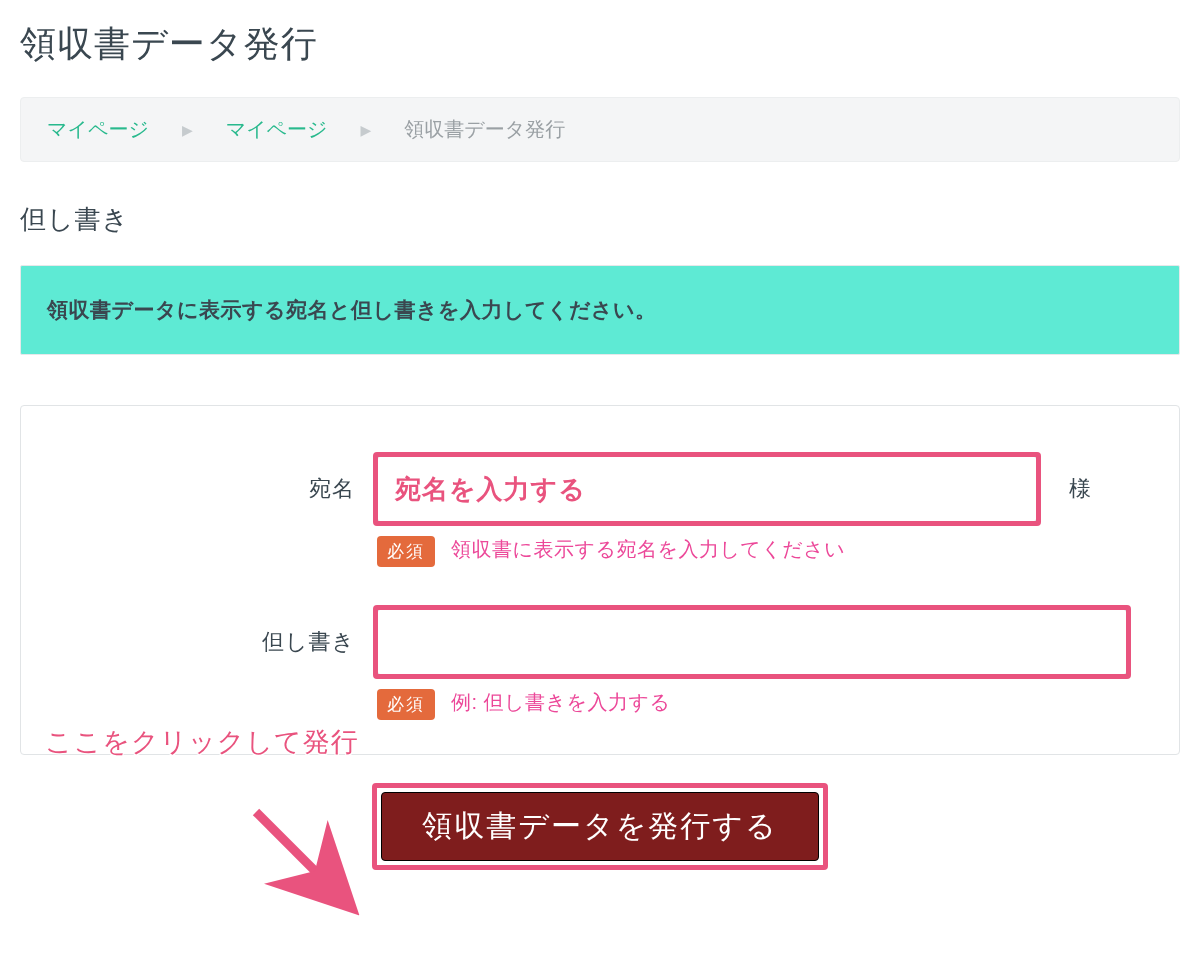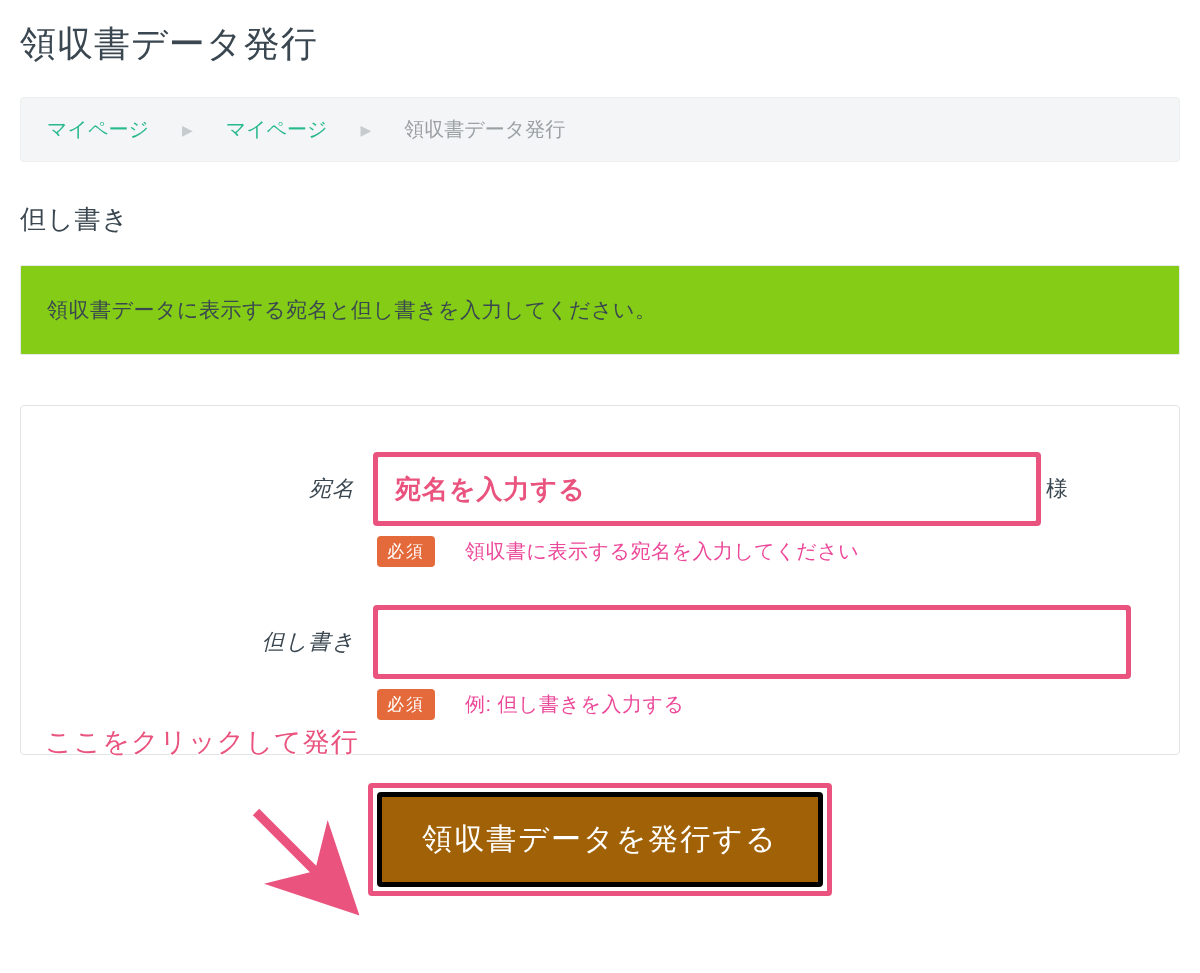--- a/index.html
+++ b/index.html
@@ -32,55 +32,55 @@
     .breadcrumb .sep { color: #c6cbce; font-size: 14px; }
     .breadcrumb .current { color: #9aa0a4; }
     .section-title {
       font-size: 26px;
       font-weight: 400;
       color: #3a4750;
       margin-bottom: 28px;
       letter-spacing: 1px;
     }
     .info-box {
-      background: #84cc16;
+      background: #5eead4;
       border: 1px solid #e6e8ea;
       border-radius: 2px;
       padding: 30px 26px;
       font-size: 21px;
       color: #3a4750;
       margin-bottom: 50px;
       letter-spacing: 0.5px;
+      font-weight: bold;
     }
     .form-card {
       border: 1px solid #e1e4e6;
       border-radius: 4px;
       padding: 50px 46px 34px 46px;
       position: relative;
       margin-bottom: 16px;
     }
     .form-row {
       display: flex;
       align-items: center;
       margin-bottom: 10px;
     }
     .form-label {
       width: 310px;
       text-align: right;
       font-size: 22px;
       color: #3a4750;
       padding-right: 22px;
       letter-spacing: 1px;
-      font-style: italic;
     }
     .input-wrap {
       flex: 1;
       display: flex;
       align-items: center;
-      gap: 9px;
+      gap: 32px;
     }
     .annotated-input {
       position: relative;
       flex: 0 0 auto;
     }
     .annotated-input.name-w { width: 660px; }
     .annotated-input.memo-w { width: 750px; }
     .text-input {
       width: 100%;
       height: 66px;
@@ -112,23 +112,22 @@
          1px -1px 0 #fff,
         -1px  1px 0 #fff,
          1px  1px 0 #fff;
     }
     .suffix {
       font-size: 22px;
       color: #3a4750;
     }
     .help-row {
       display: flex;
-      align-items: center;
       margin-left: 310px;
-      gap: 30px;
+      gap: 16px;
       margin-bottom: 42px;
       margin-top: 14px;
     }
     .help-row.last { margin-bottom: 0; }
     .required-badge {
       background: #e46a3c;
       color: #fff;
       font-size: 17px;
       padding: 4px 10px;
       border-radius: 4px;
@@ -165,26 +164,26 @@
       margin-top: 28px;
       position: relative;
     }
     .submit-frame {
       border: 5px solid #e9537e;
       border-radius: 4px;
       padding: 4px;
       display: inline-block;
     }
     .submit-btn {
-      background: #a16207;
-      border: 5px solid #000000;
+      background: #7f1d1d;
+      border: 1px solid #000000;
       color: #ffffff;
       font-size: 30px;
       letter-spacing: 2px;
-      padding: 22px 40px;
+      padding: 13px 40px;
       border-radius: 4px;
       cursor: pointer;
       font-family: inherit;
     }
   </style>
 </head>
 <body>
 
 <h1 class="page-title">領収書データ発行</h1>
 

